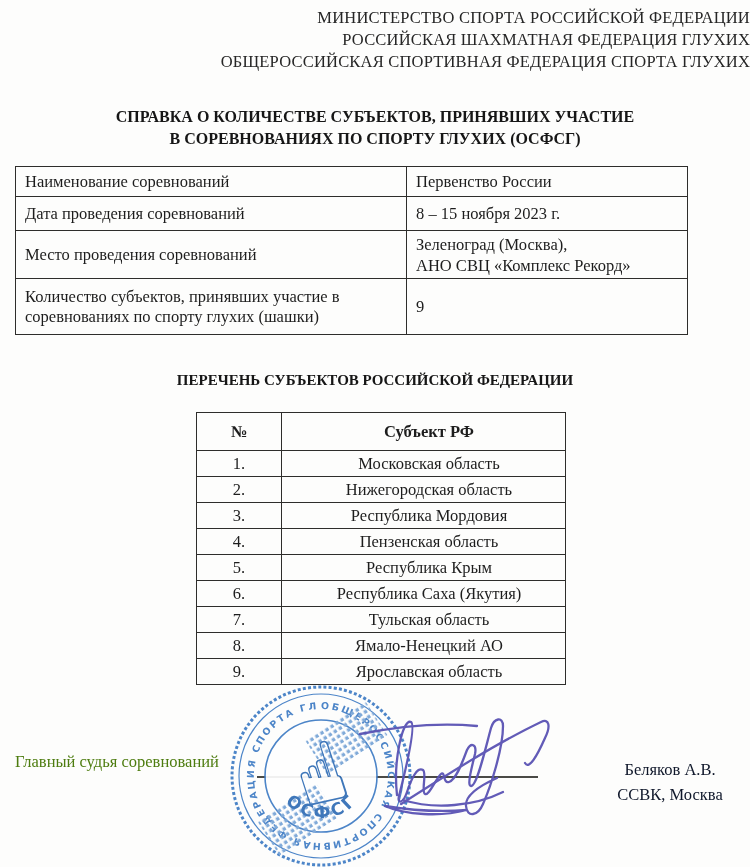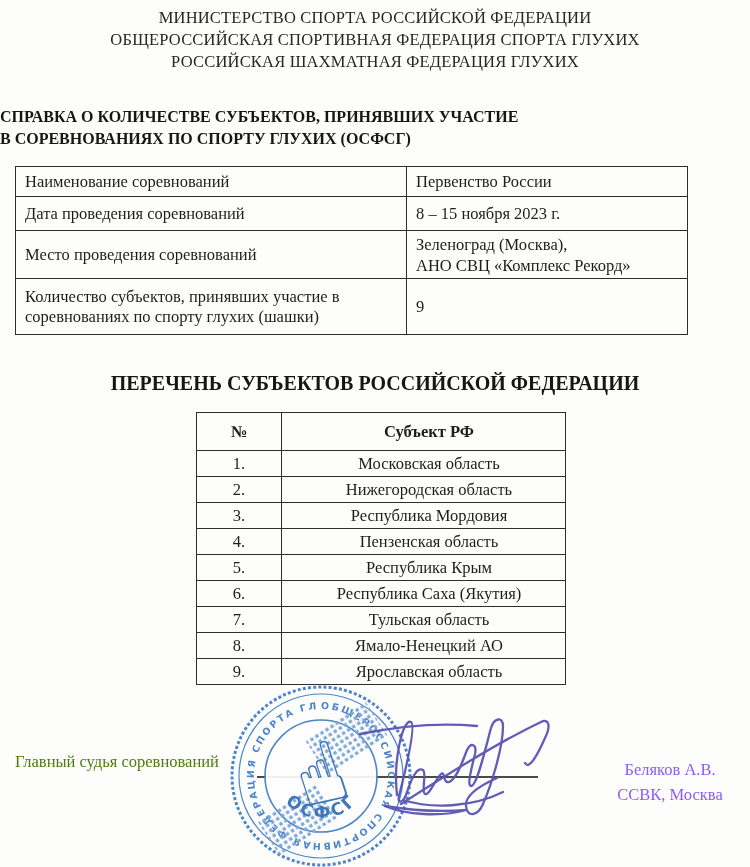--- a/index.html
+++ b/index.html
@@ -2,68 +2,68 @@
 <html><head>
 <meta charset="utf-8">
 <style>
   html,body{margin:0;padding:0;background:#e9e9e9;}
   .page{
     position:relative;width:750px;height:867px;margin:0 auto;
     background:#fdfdfc;color:#1d1d1d;overflow:hidden;
     font-family:"Liberation Serif","DejaVu Serif",serif;
   }
   .letterhead{
-    position:absolute;top:7px;left:0;width:100%;text-align:center;
+    position:absolute;top:7px;left:0;width:100%;text-align:right;
     font-size:16.5px;line-height:22px;letter-spacing:.2px;color:#262626;
   }
   .doc-title{
-    position:absolute;top:106px;left:0;width:100%;
+    position:absolute;top:106px;left:0;width:100%;text-align:center;
     font-weight:bold;font-size:16px;line-height:22px;color:#161616;
   }
   table{border-collapse:collapse;}
   .info-table{
     position:absolute;left:15px;top:166px;width:673px;
     font-size:16.5px;table-layout:fixed;
   }
   .info-table td{
     border:1.6px solid #2e2d2b;padding:2px 10px 2px 9px;vertical-align:middle;
   }
   .info-table td.lbl{width:371px;}
   .r1{height:30px}.r2{height:34px}.r3{height:48px}.r4{height:56px}
   .pre{white-space:pre-line;line-height:21px;}
   .list-title{
     position:absolute;top:372px;left:0;width:100%;text-align:center;
-    font-weight:bold;font-size:20px;color:#161616;
+    font-weight:bold;font-size:15px;color:#161616;
   }
   .subjects{
     position:absolute;left:196px;top:412px;width:370px;font-size:16.5px;
   }
   .subjects th,.subjects td{border:1.5px solid #2e2d2b;line-height:21px;}
   .subjects th{height:35px;font-weight:bold;}
   .subjects td{height:23px;font-weight:normal;}
   .num-col{width:82px;text-align:center;}
   .subj-col{text-align:center;padding-left:12px;}
   .sig-label{position:absolute;left:15px;top:752px;font-size:16.5px;color:#4d7c0f;}
   .sig-line{position:absolute;left:257px;top:776px;width:281px;height:2px;background:#4a4a46;}
   .stamp{position:absolute;left:229px;top:684px;opacity:.92;}
   .autograph{position:absolute;left:345px;top:700px;}
   .sig-name{
     position:absolute;left:592px;top:757px;width:156px;text-align:center;
-    font-size:16.5px;line-height:25px;color:#8b5cf6;
+    font-size:16.5px;line-height:25px;color:#0f172a;
   }
 </style>
 </head>
 <body>
 
 <div class="page">
 
   <div class="letterhead">
     <div>МИНИСТЕРСТВО СПОРТА РОССИЙСКОЙ ФЕДЕРАЦИИ</div>
+    <div>РОССИЙСКАЯ ШАХМАТНАЯ ФЕДЕРАЦИЯ ГЛУХИХ</div>
     <div>ОБЩЕРОССИЙСКАЯ СПОРТИВНАЯ ФЕДЕРАЦИЯ СПОРТА ГЛУХИХ</div>
-    <div>РОССИЙСКАЯ ШАХМАТНАЯ ФЕДЕРАЦИЯ ГЛУХИХ</div>
   </div>
 
   <div class="doc-title">
     <div>СПРАВКА О КОЛИЧЕСТВЕ СУБЪЕКТОВ, ПРИНЯВШИХ УЧАСТИЕ</div>
     <div>В СОРЕВНОВАНИЯХ ПО СПОРТУ ГЛУХИХ (ОСФСГ)</div>
   </div>
 
   <table class="info-table">
     <tbody>
       <tr class="r1">

